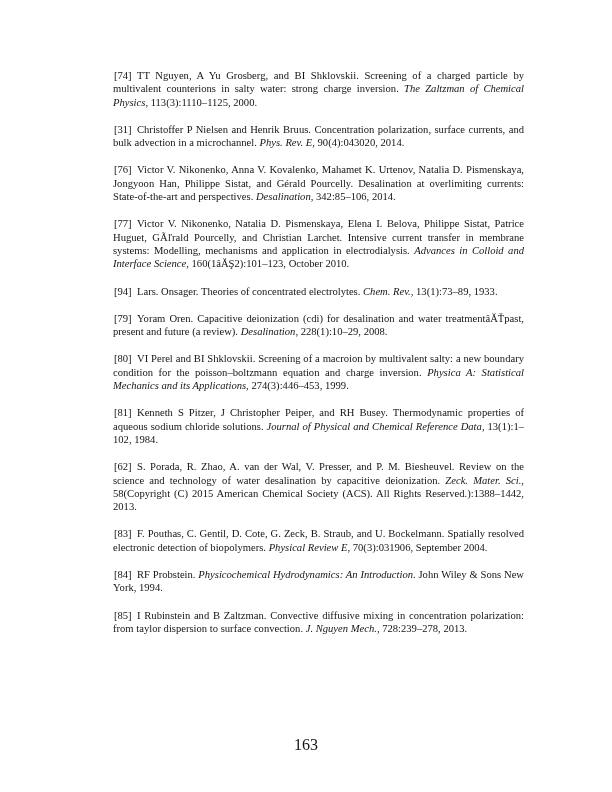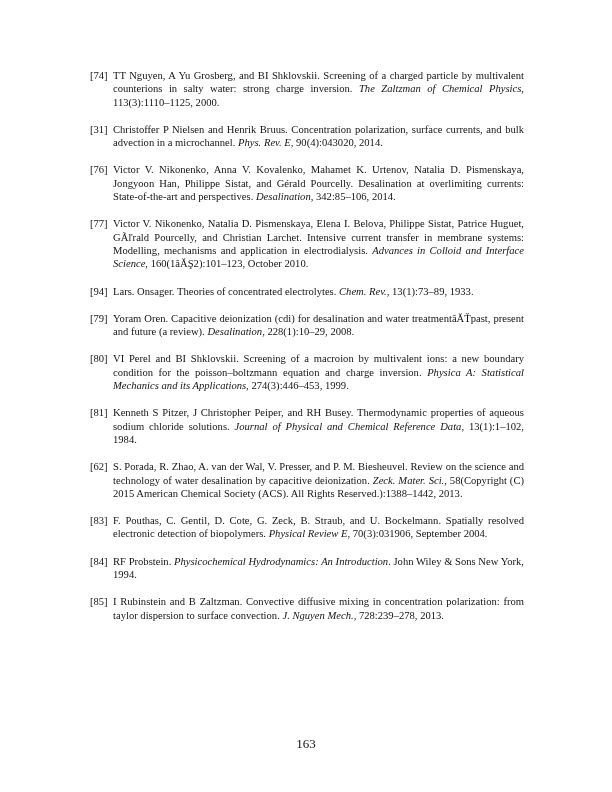--- a/index.html
+++ b/index.html
@@ -24,44 +24,45 @@
     line-height: 13.3px;
     text-align: justify;
     padding-left: 23px;
     text-indent: -23px;
     margin: 0 0 14px 0;
   }
   .ref-label {
     display: inline-block;
     width: 23px;
     text-indent: 0;
+    margin-left: 24px;
   }
   .italic { font-style: italic; }
   .page-footer {
     position: absolute;
     top: 736px;
     left: 0;
     width: 612px;
     text-align: center;
-    font-size: 13px;
+    font-size: 16px;
     color: #141414;
   }
 </style>
 </head>
 <body>
 
 <main class="content">
   <section>
       <p class="ref"><span class="ref-label">[74]</span><span>TT Nguyen, A Yu Grosberg, and BI Shklovskii. Screening of a charged particle by multivalent counterions in salty water: strong charge inversion. </span><span class="italic">The Zaltzman of Chemical Physics</span><span>, 113(3):1110–1125, 2000.</span></p>
       <p class="ref"><span class="ref-label">[31]</span><span>Christoffer P Nielsen and Henrik Bruus. Concentration polarization, surface currents, and bulk advection in a microchannel. </span><span class="italic">Phys. Rev. E</span><span>, 90(4):043020, 2014.</span></p>
       <p class="ref"><span class="ref-label">[76]</span><span>Victor V. Nikonenko, Anna V. Kovalenko, Mahamet K. Urtenov, Natalia D. Pismenskaya, Jongyoon Han, Philippe Sistat, and Gérald Pourcelly. Desalination at overlimiting currents: State-of-the-art and perspectives. </span><span class="italic">Desalination</span><span>, 342:85–106, 2014.</span></p>
       <p class="ref"><span class="ref-label">[77]</span><span>Victor V. Nikonenko, Natalia D. Pismenskaya, Elena I. Belova, Philippe Sistat, Patrice Huguet, GÃľrald Pourcelly, and Christian Larchet. Intensive current transfer in membrane systems: Modelling, mechanisms and application in electrodialysis. </span><span class="italic">Advances in Colloid and Interface Science</span><span>, 160(1âĂŞ2):101–123, October 2010.</span></p>
       <p class="ref"><span class="ref-label">[94]</span><span>Lars. Onsager. Theories of concentrated electrolytes. </span><span class="italic">Chem. Rev.</span><span>, 13(1):73–89, 1933.</span></p>
       <p class="ref"><span class="ref-label">[79]</span><span>Yoram Oren. Capacitive deionization (cdi) for desalination and water treatmentâĂŤpast, present and future (a review). </span><span class="italic">Desalination</span><span>, 228(1):10–29, 2008.</span></p>
-      <p class="ref"><span class="ref-label">[80]</span><span>VI Perel and BI Shklovskii. Screening of a macroion by multivalent ions: a new boundary condition for the poisson–boltzmann equation and charge inversion. </span><span class="italic">Physica A: Statistical Mechanics and its Applications</span><span>, 274(3):446–453, 1999.</span></p>
+      <p class="ref"><span class="ref-label">[80]</span><span>VI Perel and BI Shklovskii. Screening of a macroion by multivalent salty: a new boundary condition for the poisson–boltzmann equation and charge inversion. </span><span class="italic">Physica A: Statistical Mechanics and its Applications</span><span>, 274(3):446–453, 1999.</span></p>
       <p class="ref"><span class="ref-label">[81]</span><span>Kenneth S Pitzer, J Christopher Peiper, and RH Busey. Thermodynamic properties of aqueous sodium chloride solutions. </span><span class="italic">Journal of Physical and Chemical Reference Data</span><span>, 13(1):1–102, 1984.</span></p>
       <p class="ref"><span class="ref-label">[62]</span><span>S. Porada, R. Zhao, A. van der Wal, V. Presser, and P. M. Biesheuvel. Review on the science and technology of water desalination by capacitive deionization. </span><span class="italic">Zeck. Mater. Sci.</span><span>, 58(Copyright (C) 2015 American Chemical Society (ACS). All Rights Reserved.):1388–1442, 2013.</span></p>
       <p class="ref"><span class="ref-label">[83]</span><span>F. Pouthas, C. Gentil, D. Cote, G. Zeck, B. Straub, and U. Bockelmann. Spatially resolved electronic detection of biopolymers. </span><span class="italic">Physical Review E</span><span>, 70(3):031906, September 2004.</span></p>
       <p class="ref"><span class="ref-label">[84]</span><span>RF Probstein. </span><span class="italic">Physicochemical Hydrodynamics: An Introduction</span><span>. John Wiley &amp; Sons New York, 1994.</span></p>
       <p class="ref"><span class="ref-label">[85]</span><span>I Rubinstein and B Zaltzman. Convective diffusive mixing in concentration polarization: from taylor dispersion to surface convection. </span><span class="italic">J. Nguyen Mech.</span><span>, 728:239–278, 2013.</span></p>
     </section>
 </main>
 
 <footer class="page-footer">163</footer>
 

